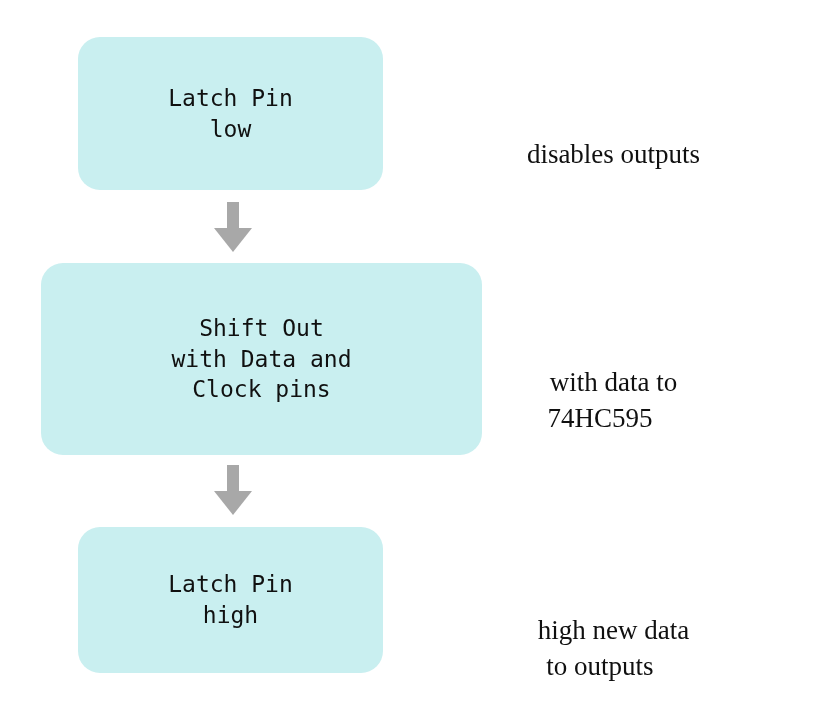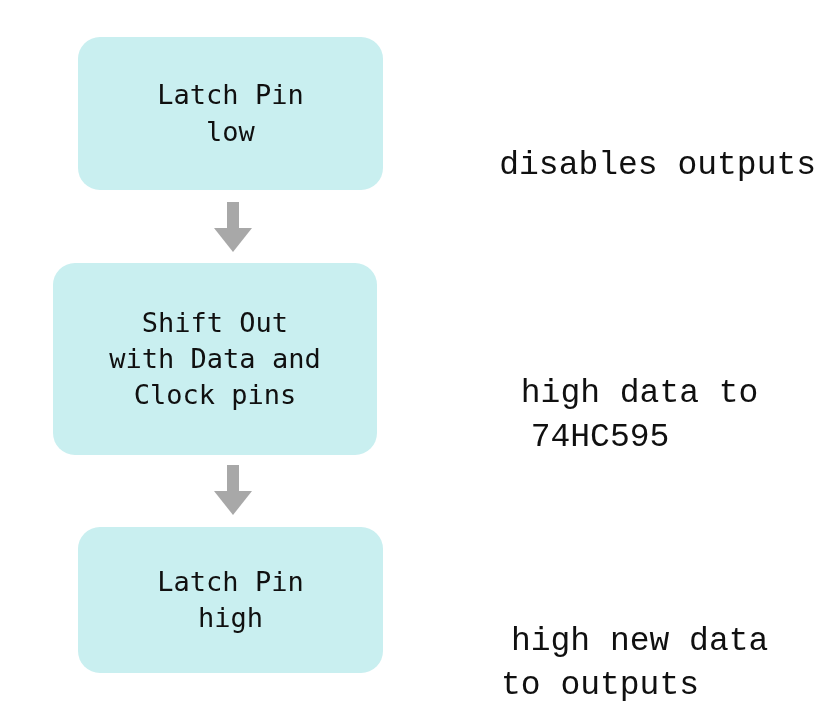--- a/index.html
+++ b/index.html
@@ -25,46 +25,46 @@
     box-sizing: border-box;
     background: #c9eff0;
     border-radius: 22px;
     display: flex;
     align-items: center;
     justify-content: center;
     text-align: center;
   }
   .node-label {
     font-family: "DejaVu Sans Mono", "Liberation Mono", monospace;
-    font-size: 27px;
+    font-size: 23px;
     line-height: 1.34;
     color: #101010;
     white-space: pre;
     letter-spacing: 0px;
   }
 
   #node-latch-low  { left: 78px;  top: 37px;  width: 305px; height: 153px; }
-  #node-shift-out  { left: 53px;  top: 263px; width: 324px; height: 192px; align-items: center; }
+  #node-shift-out  { left: 41px;  top: 263px; width: 441px; height: 192px; align-items: center; }
   #node-latch-high { left: 78px;  top: 527px; width: 305px; height: 146px; }
 
   
   .arrow {
     position: absolute;
     width: 46px;
     height: 50px;
   }
   #arrow-1 { left: 210px; top: 202px; }
   #arrow-2 { left: 210px; top: 465px; }
 
   
   .annotation {
     position: absolute;
     text-align: center;
-    font-family: Liberation Mono, monospace;
-    font-size: 33px;
+    font-family: Liberation Serif, serif;
+    font-size: 27px;
     line-height: 1.34;
     color: #101010;
     white-space: pre;
   }
   #note-disable   { left: 420px; top: 100px; width: 360px; }
   #note-send-data { left: 420px; top: 328px; width: 360px; }
   #note-send-new  { left: 420px; top: 576px; width: 360px; }
 </style>
 </head>
 <body>
@@ -85,21 +85,21 @@
     <polygon points="4,26 42,26 23,50" fill="#a8a8a8"></polygon>
   </svg>
 
   <div class="node" id="node-shift-out">
     <span class="node-label">Shift Out
 with Data and
 Clock pins</span>
   </div>
 
   <div class="annotation" id="note-send-data">
-    <span>high data to
+    <span>with data to
 74HC595</span>
   </div>
 
   <svg class="arrow" id="arrow-2" viewBox="0 0 46 50">
     <rect x="17" y="0" width="12" height="28" fill="#a8a8a8"></rect>
     <polygon points="4,26 42,26 23,50" fill="#a8a8a8"></polygon>
   </svg>
 
   <div class="node" id="node-latch-high">
     <span class="node-label">Latch Pin

